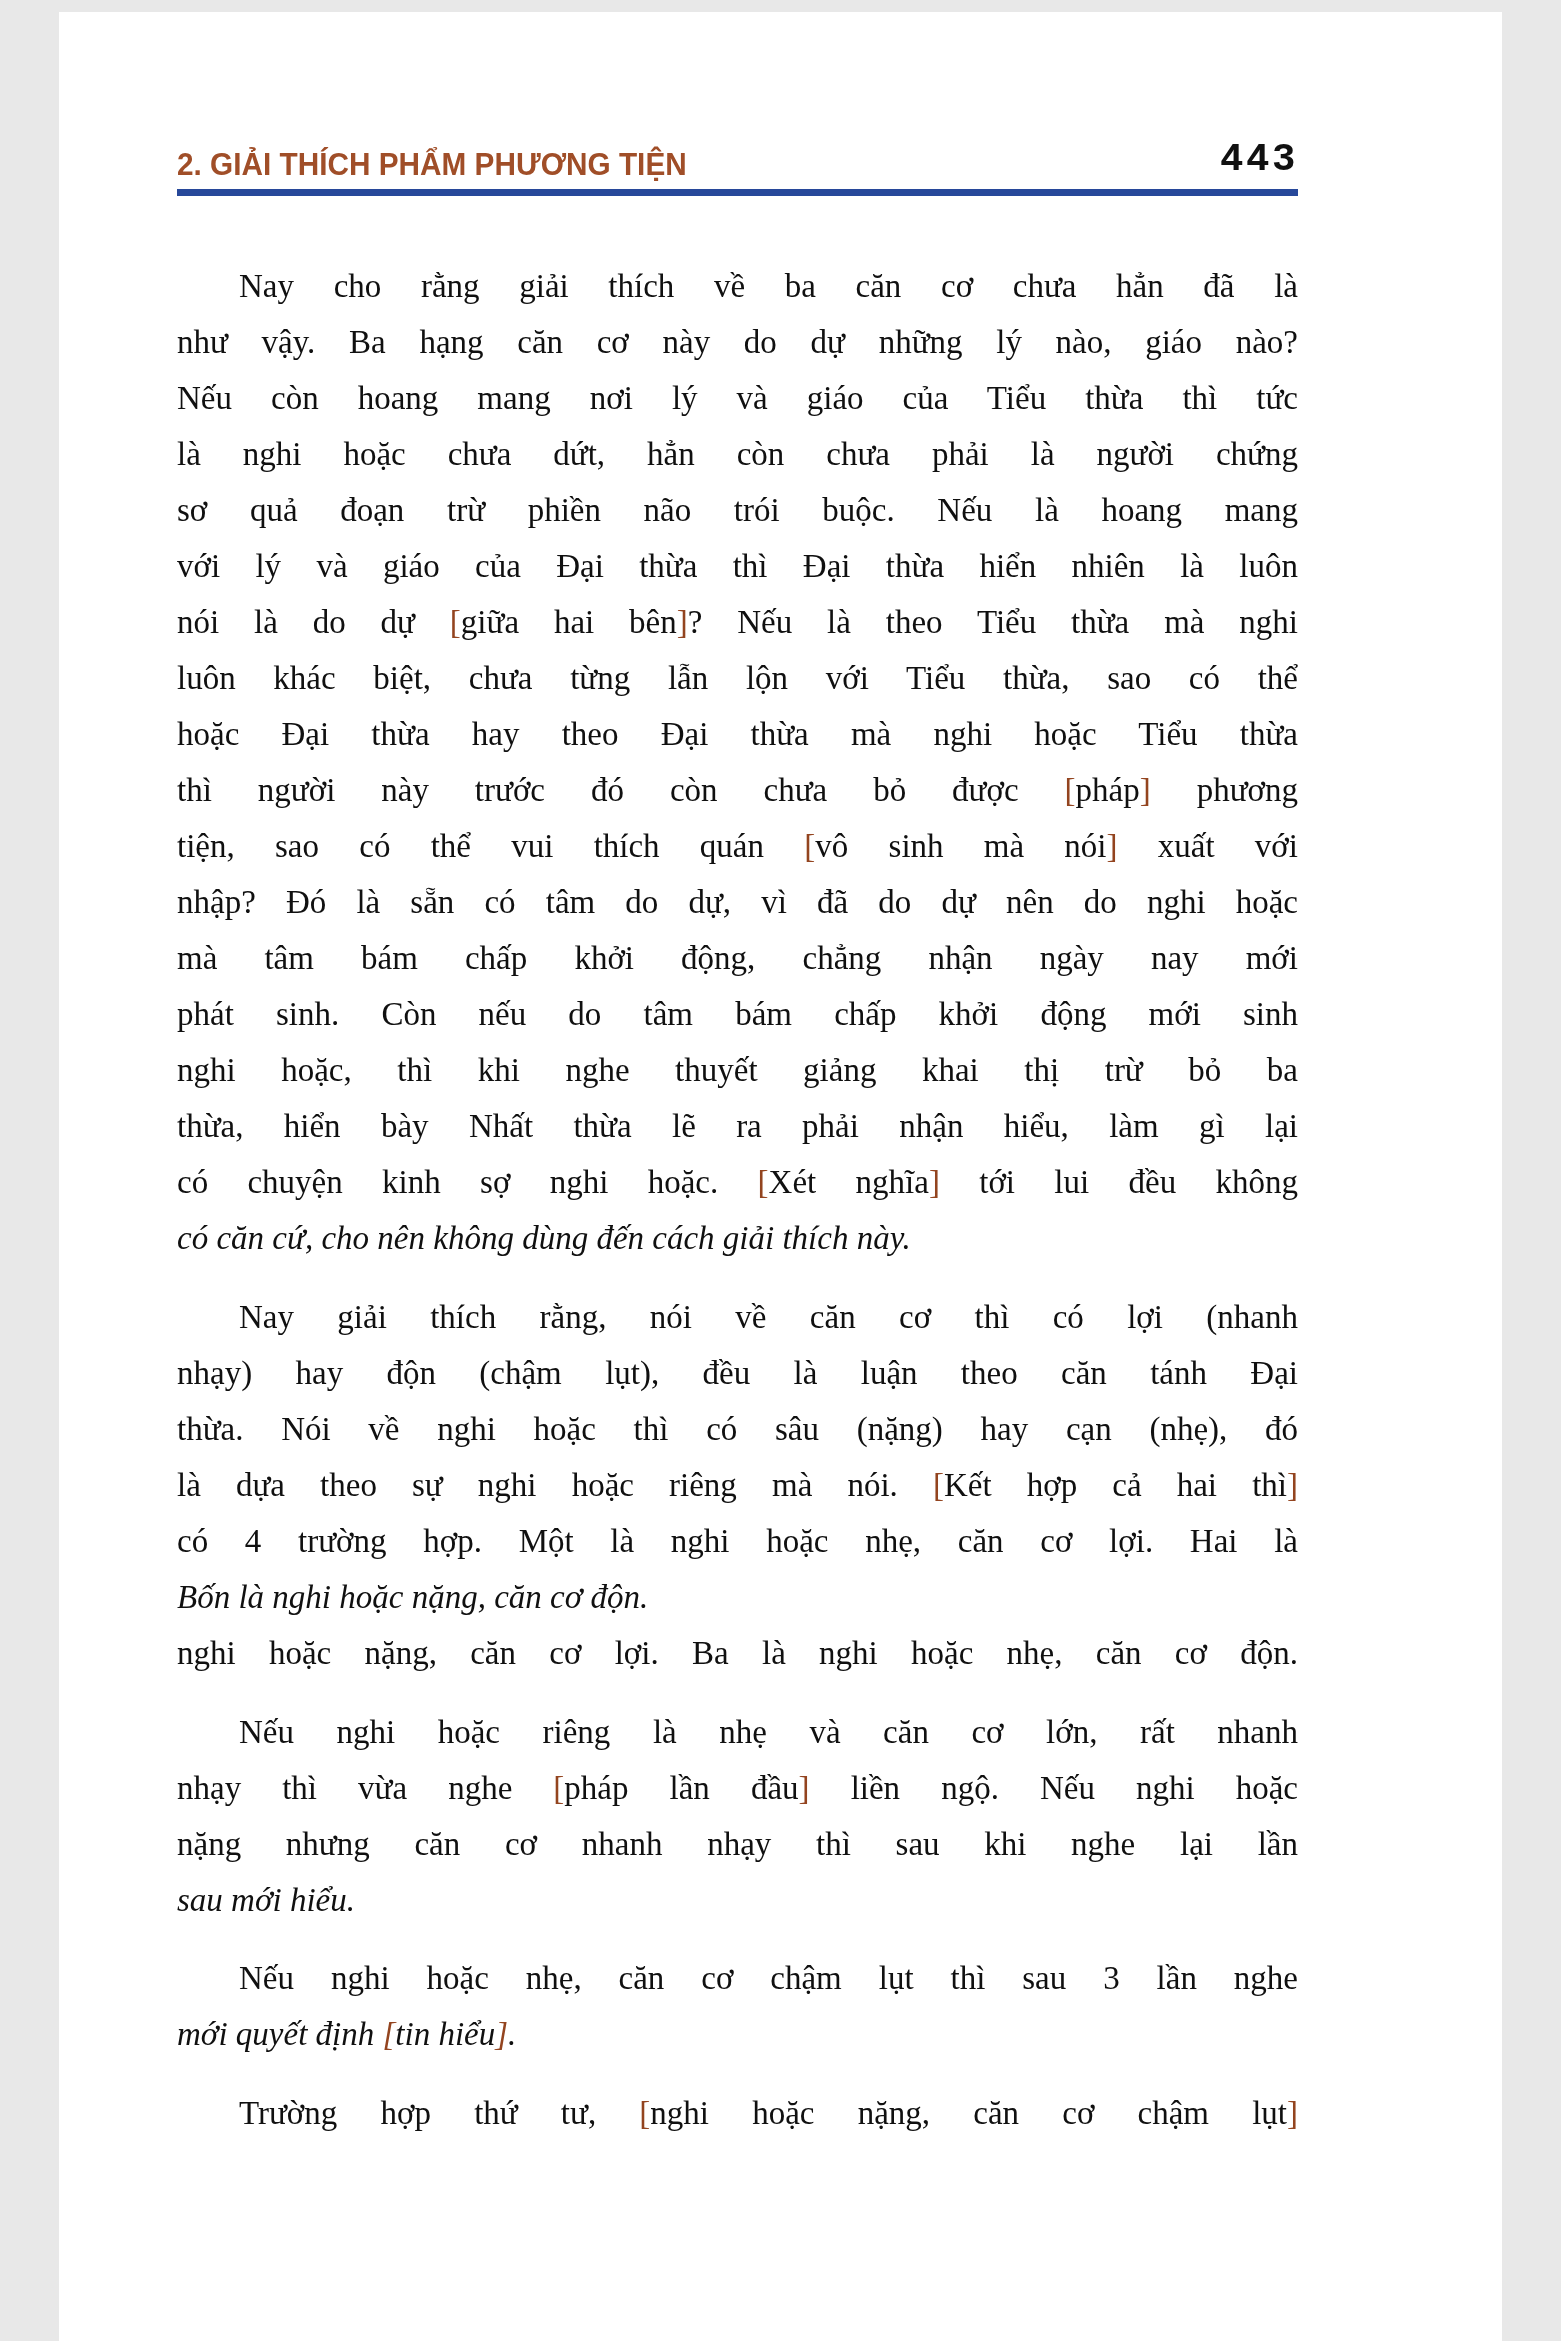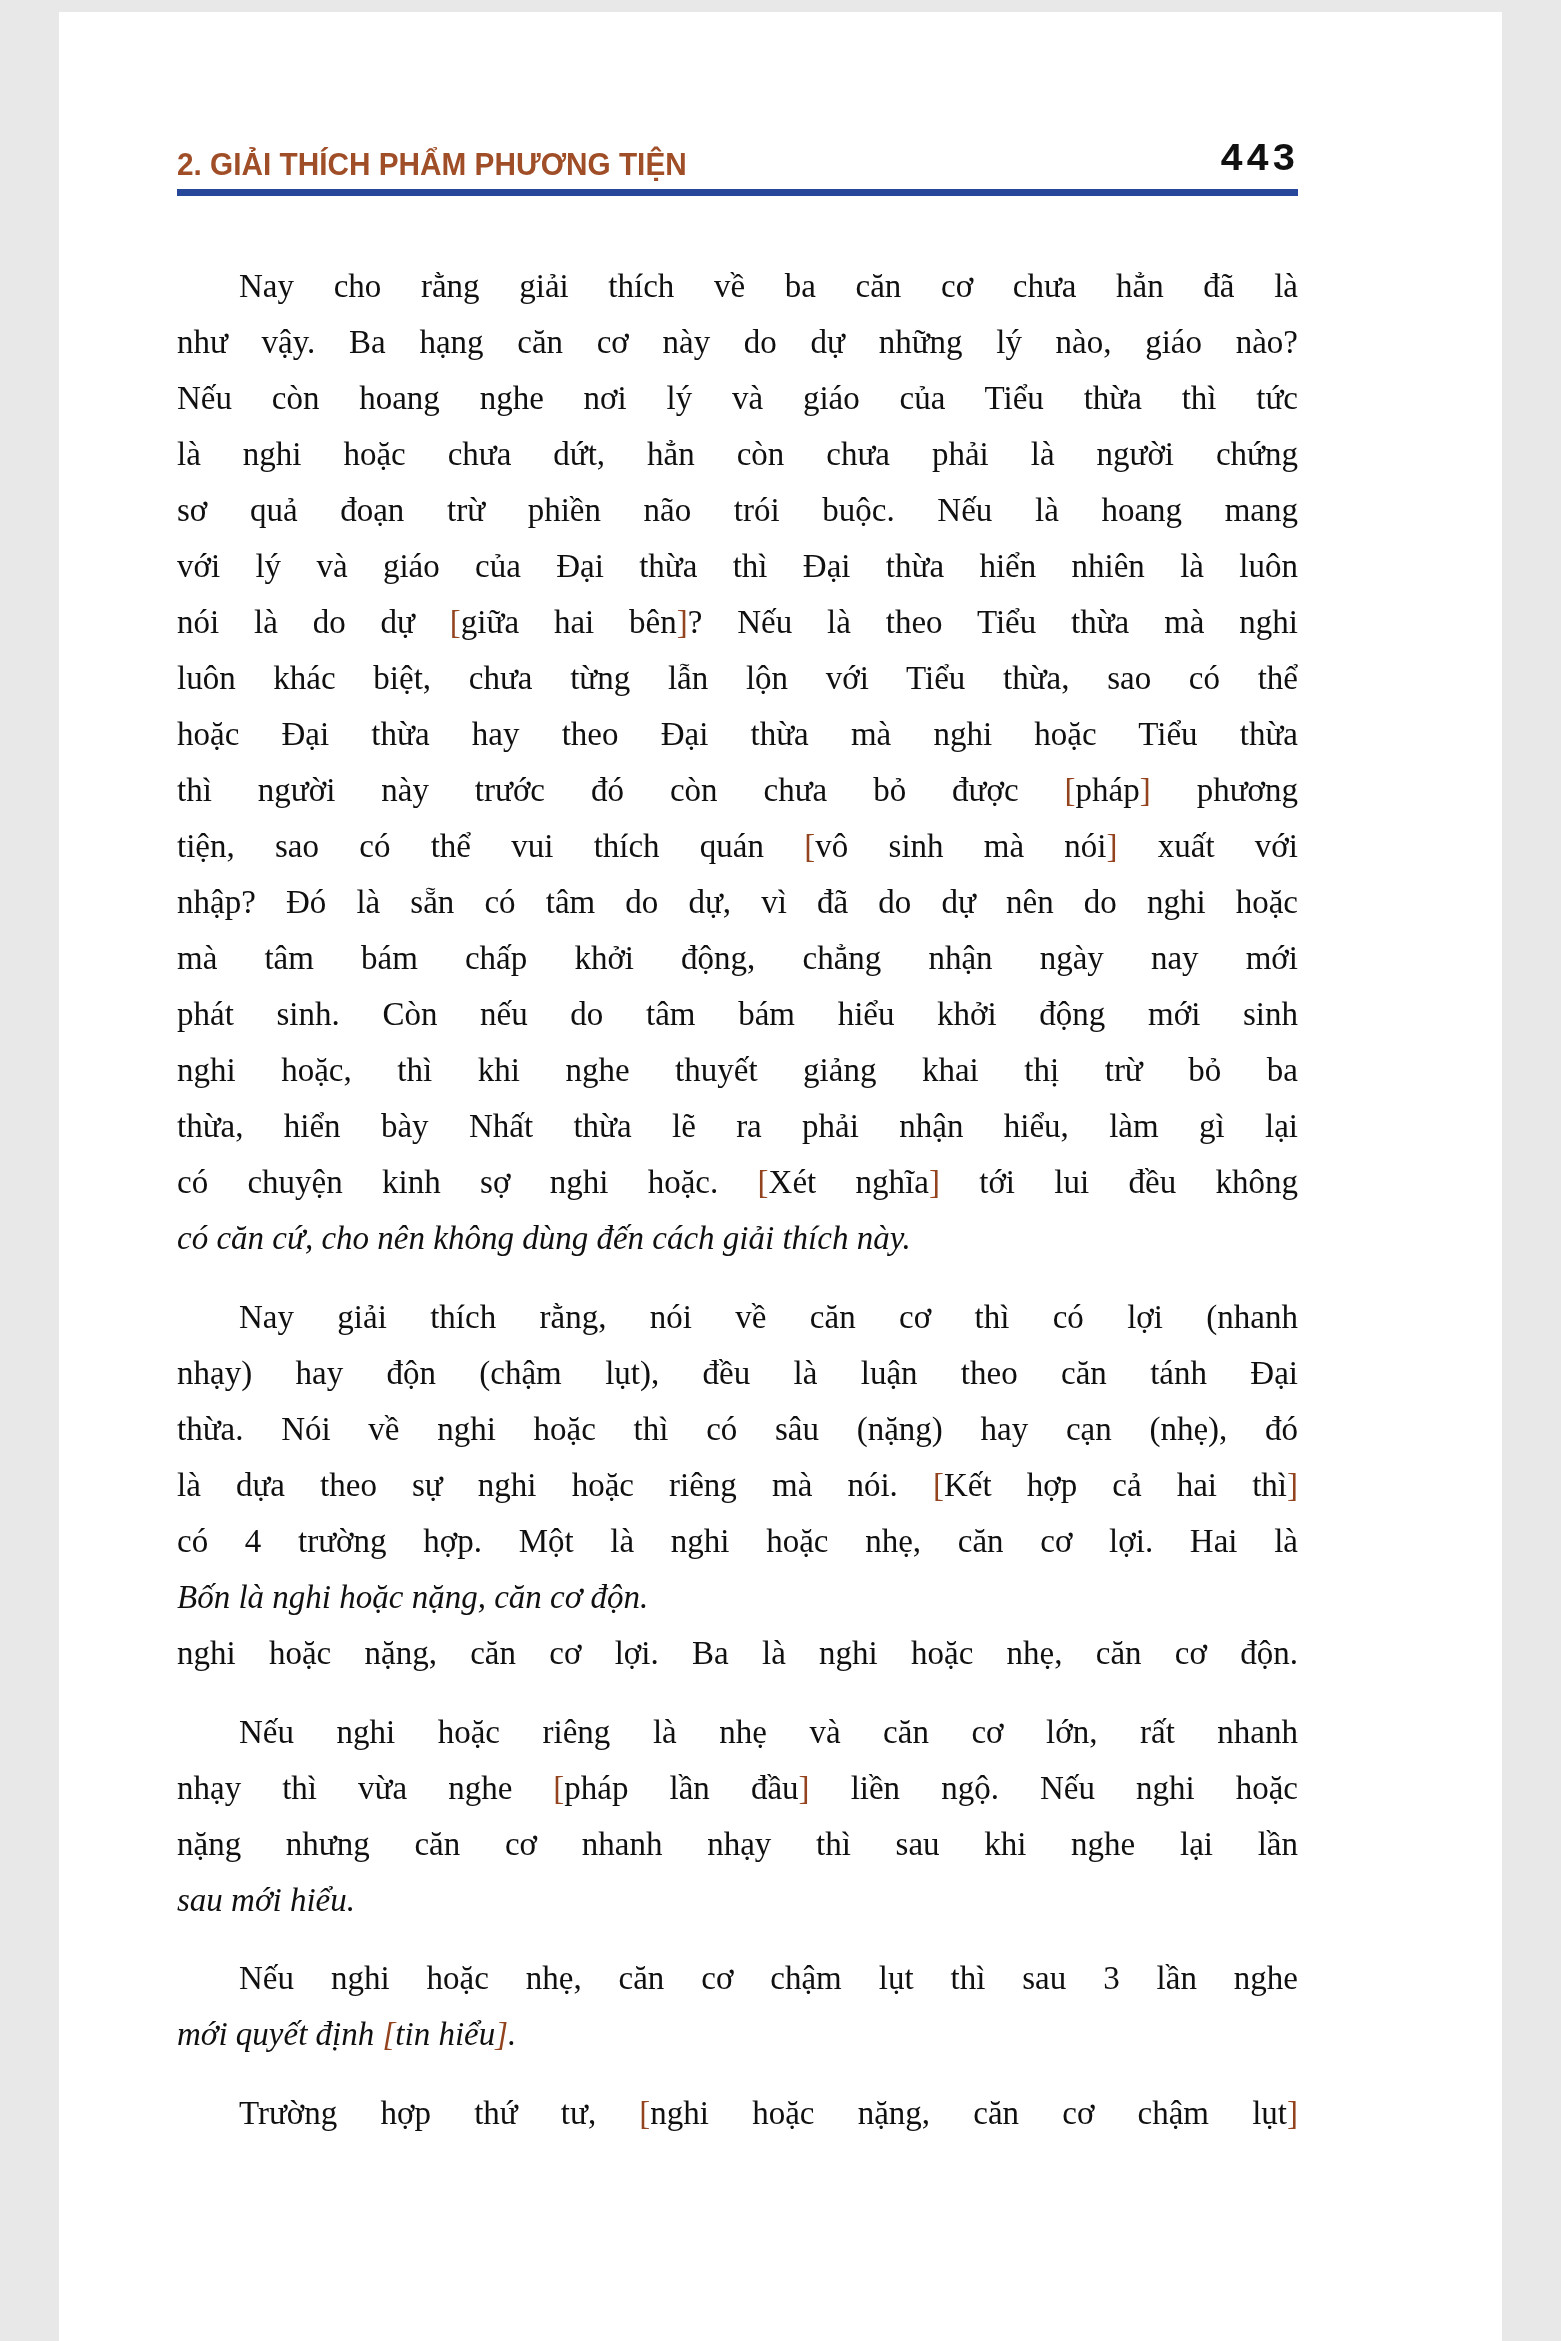--- a/index.html
+++ b/index.html
@@ -78,32 +78,32 @@
 <div class="page">
   <div class="page-header">
     <div class="running-title">2. GIẢI THÍCH PHẨM PHƯƠNG TIỆN</div>
     <div class="page-number">443</div>
   </div>
   <div class="header-rule"></div>
   <div class="body-text" id="body-text">
       <div class="para">
         <div class="line first">Nay cho rằng giải thích về ba căn cơ chưa hẳn đã là</div>
         <div class="line">như vậy. Ba hạng căn cơ này do dự những lý nào, giáo nào?</div>
-        <div class="line">Nếu còn hoang nghe nơi lý và giáo của Tiểu thừa thì tức</div>
+        <div class="line">Nếu còn hoang mang nơi lý và giáo của Tiểu thừa thì tức</div>
         <div class="line">là nghi hoặc chưa dứt, hẳn còn chưa phải là người chứng</div>
         <div class="line">sơ quả đoạn trừ phiền não trói buộc. Nếu là hoang mang</div>
         <div class="line">với lý và giáo của Đại thừa thì Đại thừa hiển nhiên là luôn</div>
         <div class="line">nói là do dự <span class="bracket">[</span>giữa hai bên<span class="bracket">]</span>? Nếu là theo Tiểu thừa mà nghi</div>
         <div class="line">luôn khác biệt, chưa từng lẫn lộn với Tiểu thừa, sao có thể</div>
         <div class="line">hoặc Đại thừa hay theo Đại thừa mà nghi hoặc Tiểu thừa</div>
         <div class="line">thì người này trước đó còn chưa bỏ được <span class="bracket">[</span>pháp<span class="bracket">]</span> phương</div>
         <div class="line">tiện, sao có thể vui thích quán <span class="bracket">[</span>vô sinh mà nói<span class="bracket">]</span> xuất với</div>
         <div class="line">nhập? Đó là sẵn có tâm do dự, vì đã do dự nên do nghi hoặc</div>
         <div class="line">mà tâm bám chấp khởi động, chẳng nhận ngày nay mới</div>
-        <div class="line">phát sinh. Còn nếu do tâm bám hiểu khởi động mới sinh</div>
+        <div class="line">phát sinh. Còn nếu do tâm bám chấp khởi động mới sinh</div>
         <div class="line">nghi hoặc, thì khi nghe thuyết giảng khai thị trừ bỏ ba</div>
         <div class="line">thừa, hiển bày Nhất thừa lẽ ra phải nhận hiểu, làm gì lại</div>
         <div class="line">có chuyện kinh sợ nghi hoặc. <span class="bracket">[</span>Xét nghĩa<span class="bracket">]</span> tới lui đều không</div>
         <div class="line end">có căn cứ, cho nên không dùng đến cách giải thích này.</div>
       </div>
       <div class="para">
         <div class="line first">Nay giải thích rằng, nói về căn cơ thì có lợi (nhanh</div>
         <div class="line">nhạy) hay độn (chậm lụt), đều là luận theo căn tánh Đại</div>
         <div class="line">thừa. Nói về nghi hoặc thì có sâu (nặng) hay cạn (nhẹ), đó</div>
         <div class="line">là dựa theo sự nghi hoặc riêng mà nói. <span class="bracket">[</span>Kết hợp cả hai thì<span class="bracket">]</span></div>

